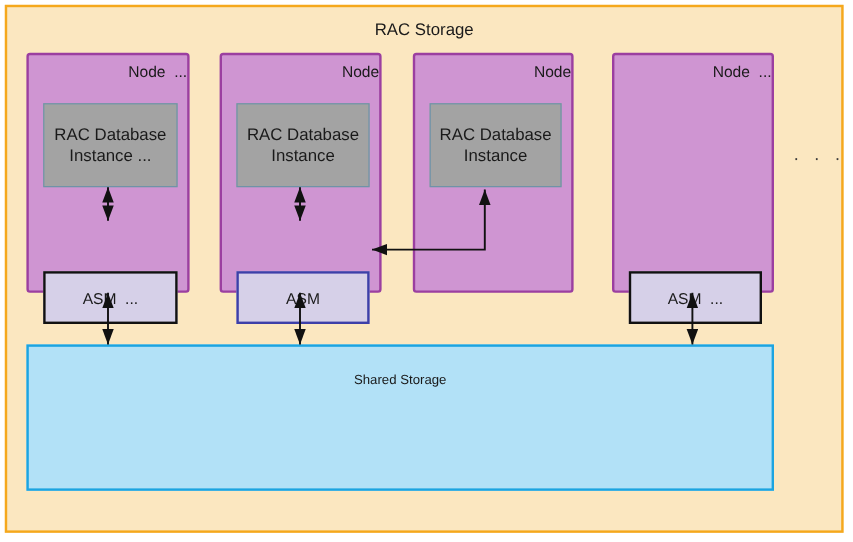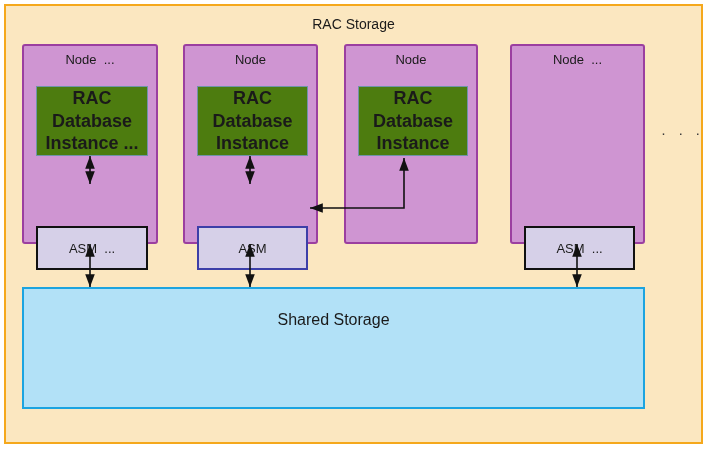--- a/index.html
+++ b/index.html
@@ -13,42 +13,42 @@
   .cluster-title{
     position:absolute;left:0;top:10px;width:100%;text-align:center;
     font-size:14px;color:#1a1a1a;
   }
 
   .node{
     position:absolute;background:#cf95d2;border:2px solid #9b3fa0;
     border-radius:3px;box-sizing:border-box;
   }
   .node-title{
-    position:absolute;left:0;top:6px;width:100%;text-align:center;
+    position:absolute;left:0;top:6px;width:100%;text-align:right;
     font-size:13px;color:#1a1a1a;white-space:pre;
   }
 
   .instance{
-    position:absolute;background:#4d7c0f;border:1px solid #6f93a8;
+    position:absolute;background:#a3a3a3;border:1px solid #6f93a8;
     box-sizing:border-box;display:flex;align-items:center;justify-content:center;
-    text-align:center;font-size:18px;color:#1a1a1a;line-height:1.25;white-space:pre-line;font-weight:bold;
+    text-align:center;font-size:14px;color:#1a1a1a;line-height:1.25;white-space:pre-line;
   }
   .asm{
     position:absolute;background:#d6d0e8;border:2px solid #111111;
     box-sizing:border-box;display:flex;align-items:center;justify-content:center;
     font-size:13px;color:#1a1a1a;white-space:pre;margin-top:38px;
   }
   .asm.selected{border:2px solid #3d3fa8;}
 
   .storage{
     position:absolute;background:#b2e1f7;border:2px solid #1ca4e0;
     box-sizing:border-box;
   }
   .storage-line{
-    position:absolute;width:100%;text-align:center;font-size:16px;color:#1a1a1a;white-space:pre;
+    position:absolute;width:100%;text-align:center;font-size:11px;color:#1a1a1a;white-space:pre;
   }
 
   .ellipsis{
     position:absolute;font-size:15px;letter-spacing:4px;color:#3a3a3a;
   }
 
   svg.arrows{position:absolute;left:0;top:0;width:711px;height:452px;pointer-events:none;}
 </style>
 </head>
 <body>

